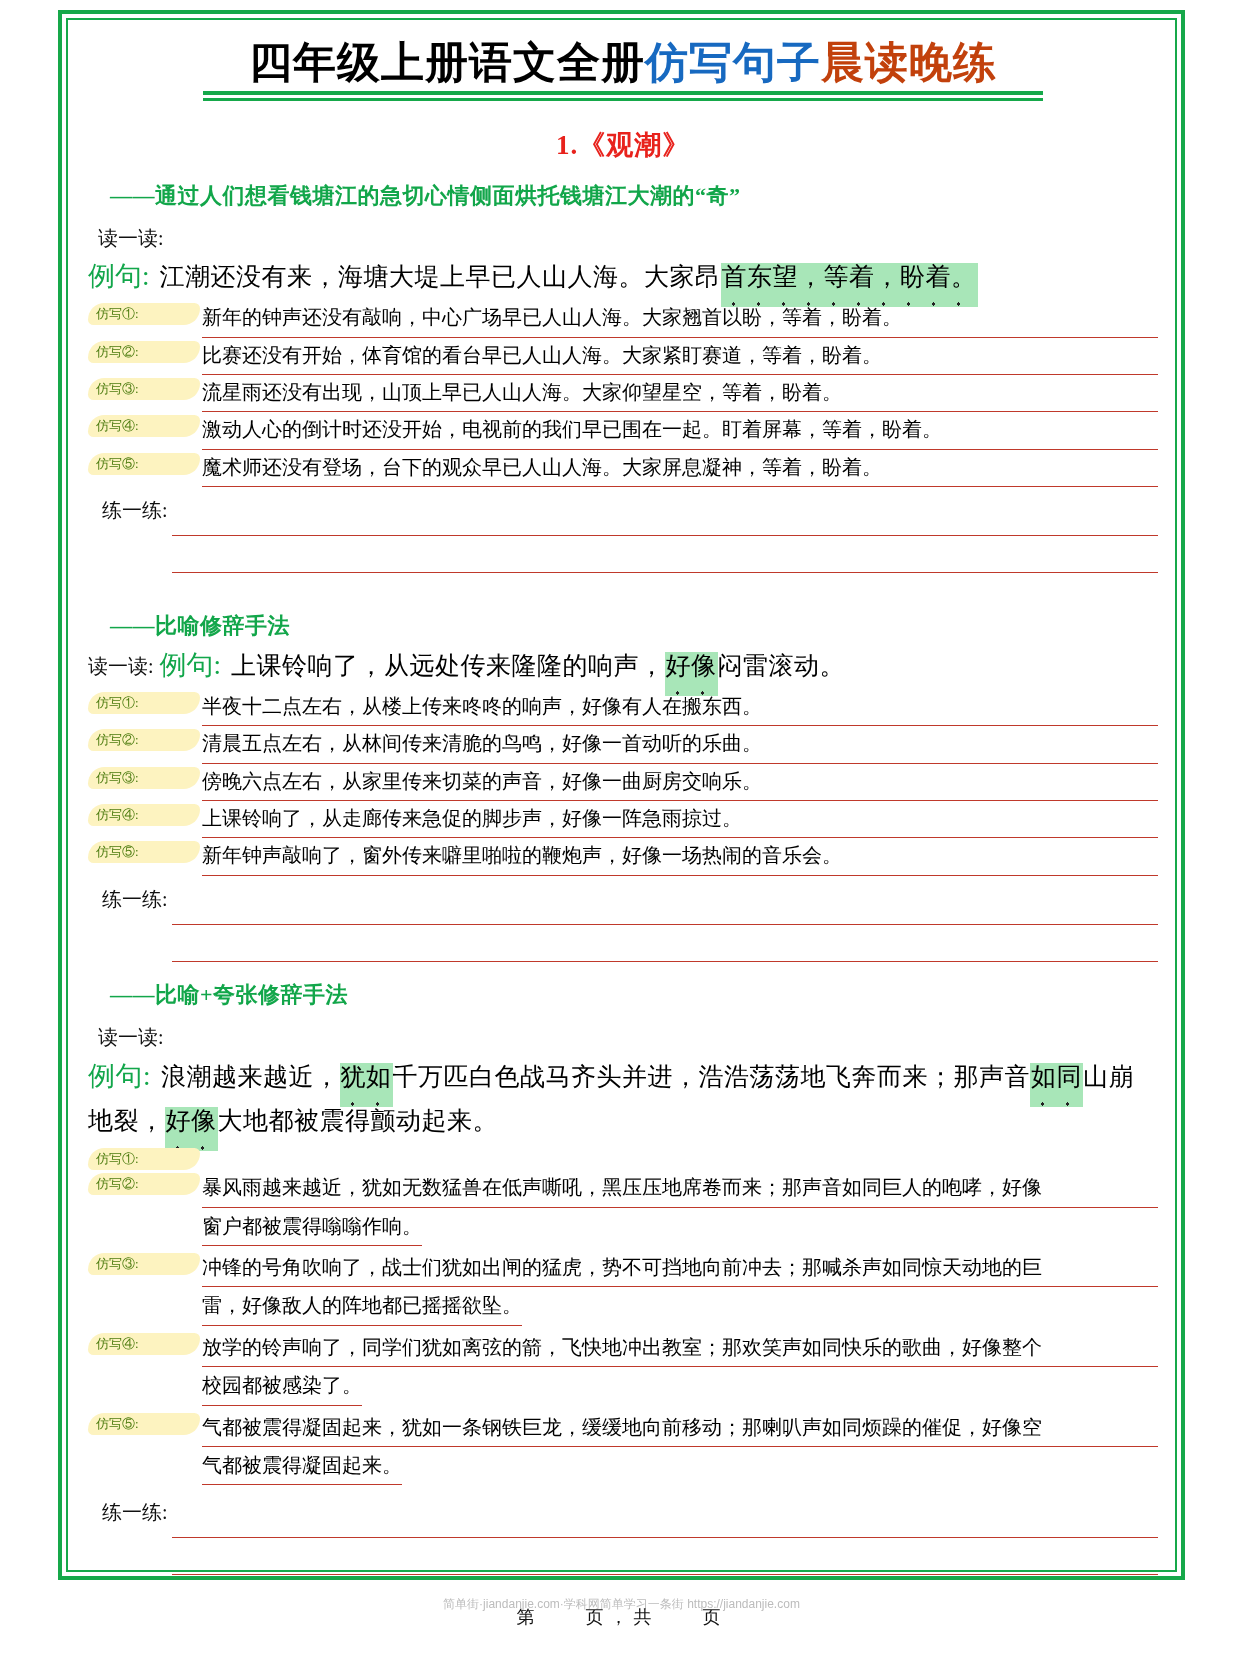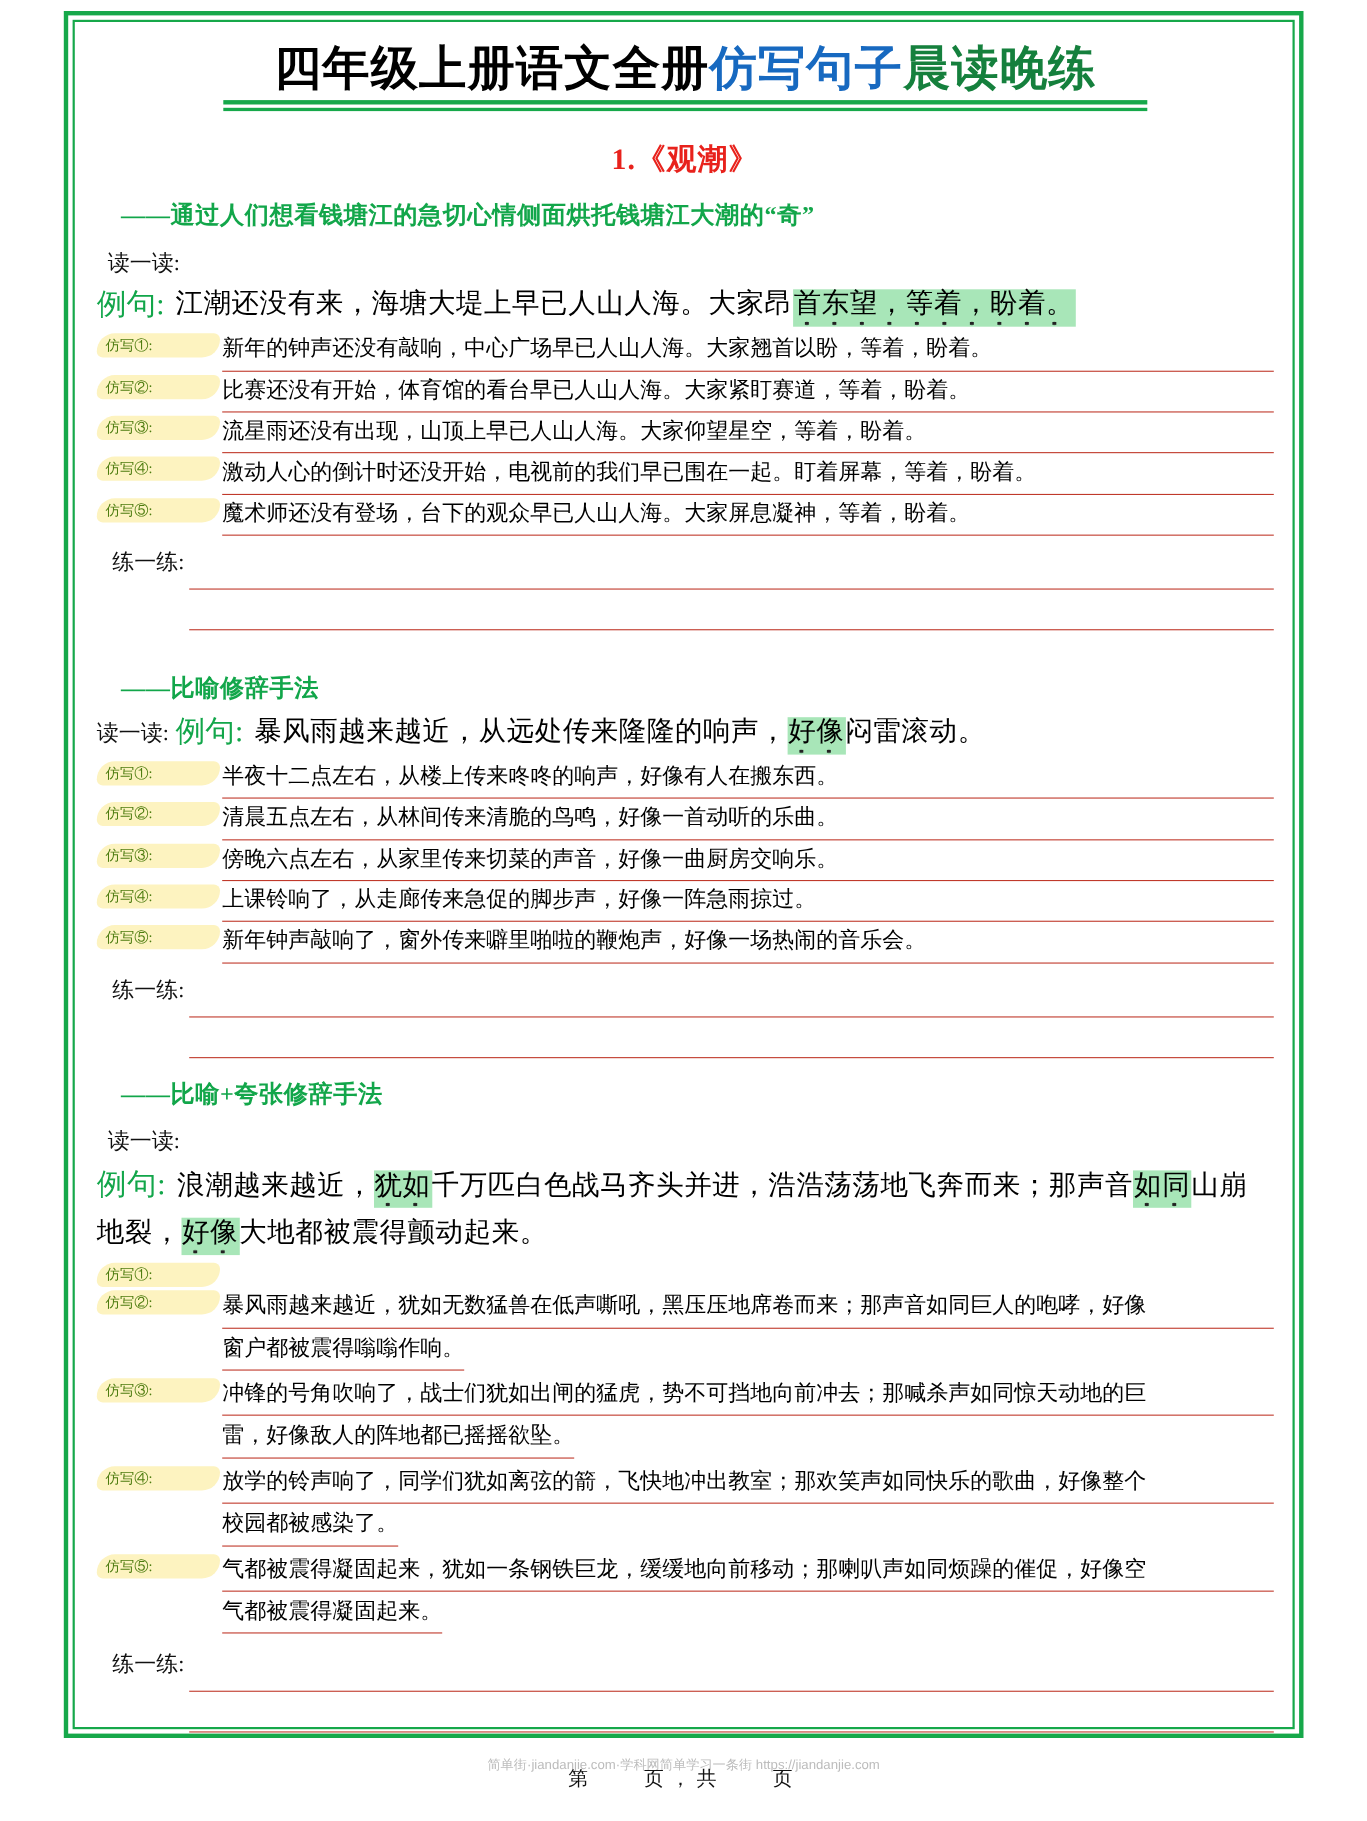--- a/index.html
+++ b/index.html
@@ -55,21 +55,21 @@
   .doc-title {
     font-family: "DejaVu Serif", "Liberation Serif", serif;
     font-weight: bold;
     font-size: 43px;
     letter-spacing: 1px;
     line-height: 1.15;
     white-space: nowrap;
   }
   .t-black { color: #000000; }
   .t-blue  { color: #1769c0; }
-  .t-red   { color: #15803d; }
+  .t-red   { color: #c2410c; }
   .title-rules {
     margin: 4px auto 0 auto;
     width: 840px;
   }
   .title-rules .r1 {
     height: 4px;
     background: #16a84a;
   }
   .title-rules .r2 {
     height: 3px;
@@ -135,21 +135,21 @@
   }
   .hl-green {
     background: #a8e6b8;
     padding: 0 1px;
   }
   .dot-under {
     background-image: radial-gradient(circle, #222 1.6px, transparent 1.8px);
     background-size: 25px 6px;
     background-repeat: repeat-x;
     background-position: 0 100%;
-    padding-bottom: 7px;
+    padding-bottom: 17px;
   }
 
   
   .imi-list { margin: 6px 0 0 0; }
   .imi-row {
     display: flex;
     align-items: flex-start;
     margin-bottom: 3px;
   }
   .imi-label {
@@ -318,21 +318,21 @@
         </span>
       </div>
     </div>
 
     <div>
       <div class="sub-head gap-top">——比喻修辞手法</div>
 
       <div class="example-row">
         <span class="inline-read">读一读:</span>
         <span class="ex-label">例句:</span>
-        <span class="ex-text"><span>暴风雨越来越近，从远处传来隆隆的响声，</span><span class="hl-green dot-under">好像</span><span>闷雷滚动。</span></span>
+        <span class="ex-text"><span>上课铃响了，从远处传来隆隆的响声，</span><span class="hl-green dot-under">好像</span><span>闷雷滚动。</span></span>
       </div>
 
       <div class="imi-list">
         <div class="imi-row">
           <span class="imi-label">仿写①:</span>
           <span class="imi-body">
               <span class="u">半夜十二点左右，从楼上传来咚咚的响声，好像有人在搬东西。</span>
             </span>
         </div>
         <div class="imi-row">

